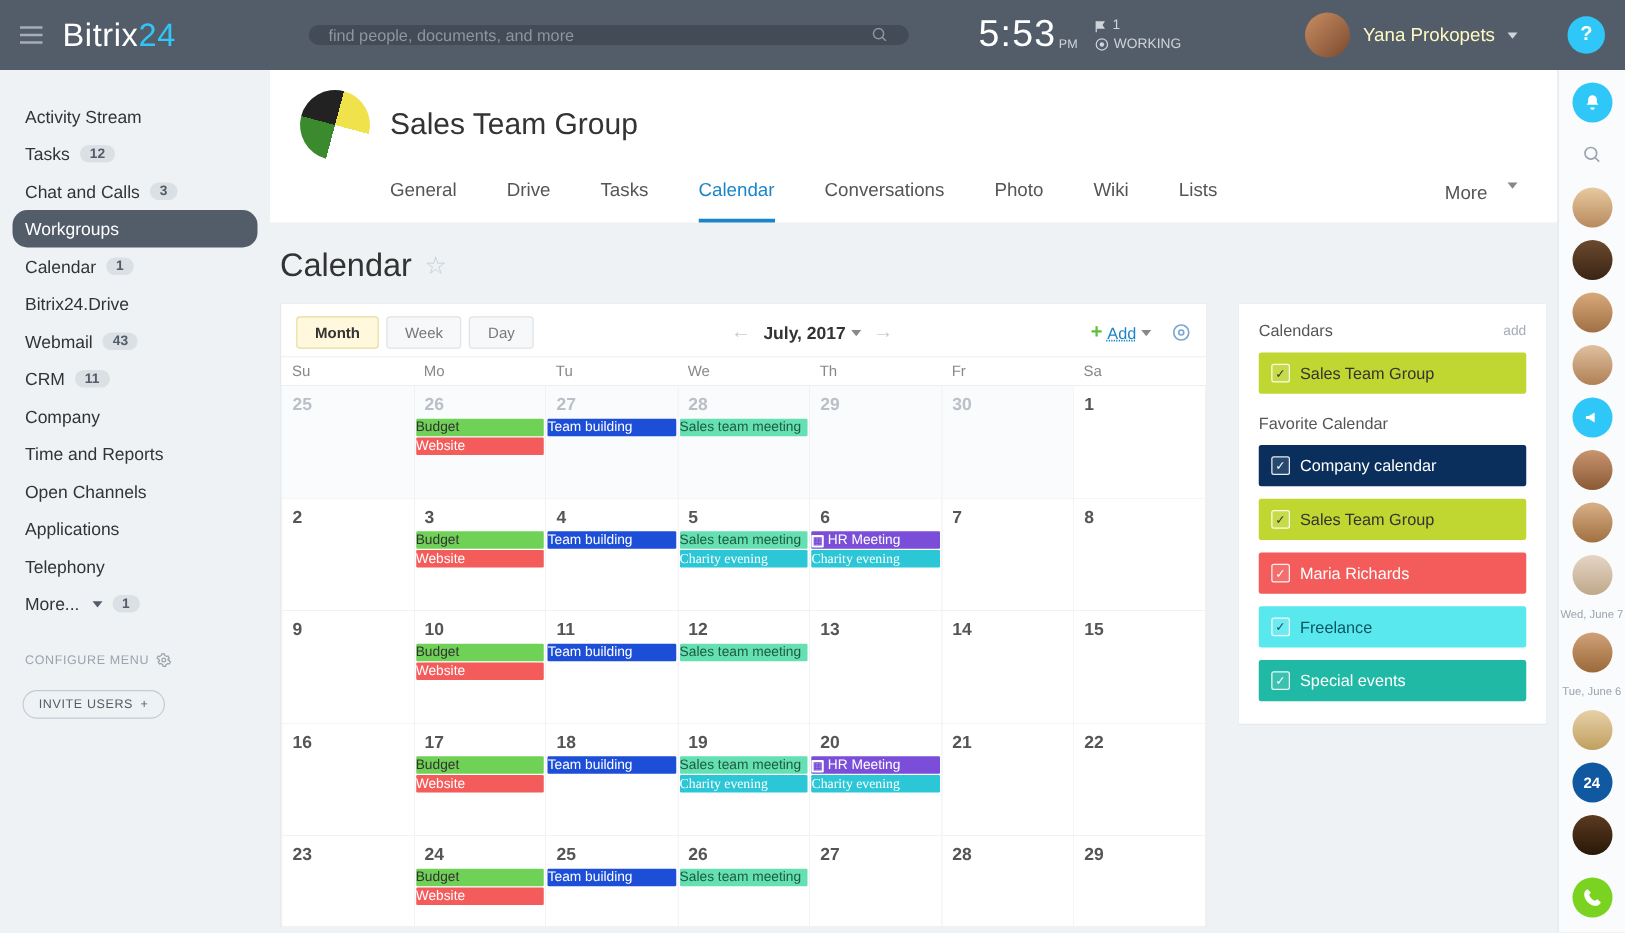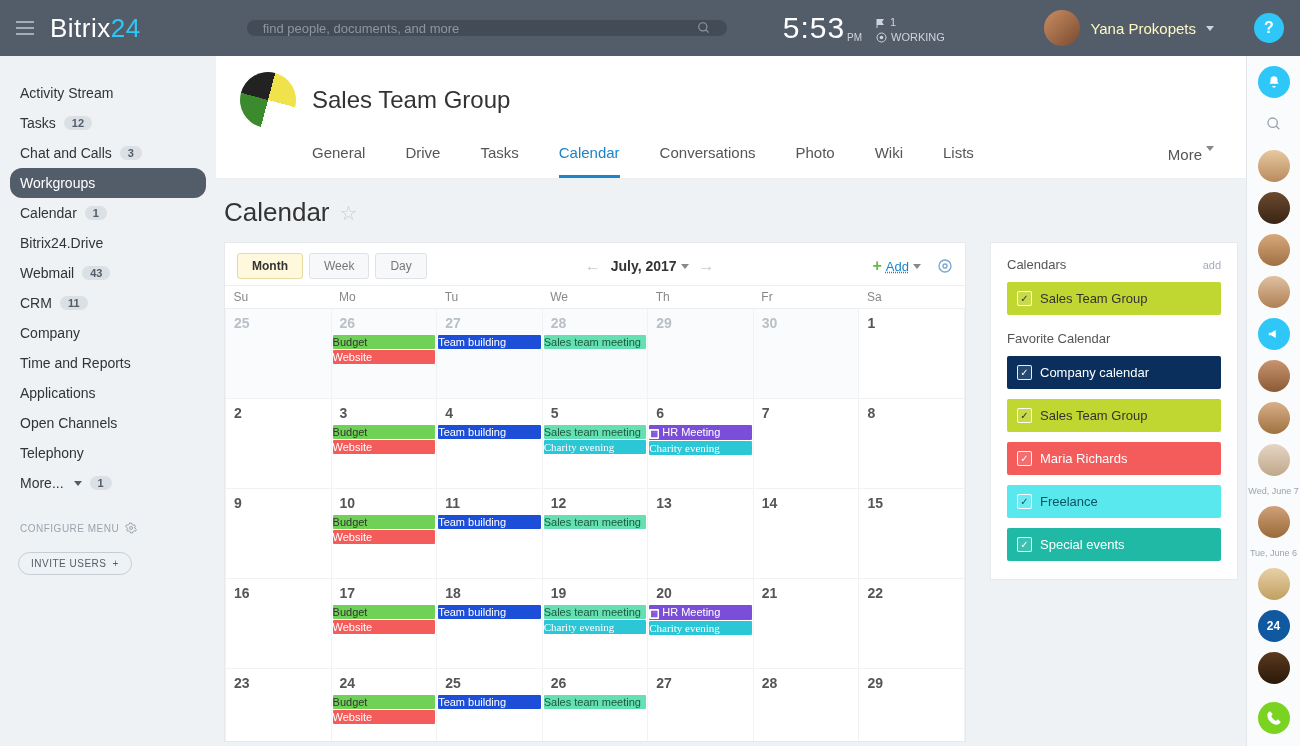--- a/index.html
+++ b/index.html
@@ -43,21 +43,21 @@
     flex:1; background:transparent; border:none; outline:none;
     color:#eee; font-size:13px;
   }
   .search-wrap input::placeholder { color:#8e96a0; }
   .search-icon { width:14px; height:14px; }
   .clock {
     margin-left: 40px;
     display:flex; flex-direction:column; line-height:1;
     color:#fff;
   }
-  .clock-row { display:flex; align-items:flex-end; gap:2px;}
+  .clock-row { display:flex; align-items:center; gap:2px;}
   .clock .time { font-size:30px; font-weight:200; letter-spacing:1px;}
   .clock .ampm { font-size:10px; margin-top:16px; color:#cfd4da; }
   .clock-status { display:flex; flex-direction:column; gap:4px; margin-left:12px; font-size:11px; color:#cfd4da; align-items:flex-start; justify-content:center;}
   .clock-status .flag { display:flex; align-items:center; gap:4px;}
   .clock-status .work { display:flex; align-items:center; gap:4px; }
   .user-block { margin-left:auto; display:flex; align-items:center; gap:10px; cursor:pointer; }
   .avatar-lg { width:36px; height:36px; border-radius:50%; background:linear-gradient(135deg,#c98e63,#7a4a2e); }
   .user-name { font-size:15px; color:#fef9c3; }
   .caret { width:0;height:0;border-left:4px solid transparent;border-right:4px solid transparent;border-top:5px solid #cfd4da;}
   .help-btn {
@@ -134,21 +134,21 @@
     display:flex; gap:40px;
     margin-top:16px;
     font-size:15px;
     color:#555;
     align-items:center;
     padding-left:72px;
     padding-bottom: 0;
   }
   .group-tabs .tab { padding-bottom:14px; cursor:pointer; border-bottom:3px solid transparent; }
   .group-tabs .tab.active { color:#1a85c8; border-bottom-color:#1a85c8; }
-  .group-tabs .more-tab { margin-left:auto; margin-right:8px; display:flex; align-items:flex-start; gap:4px; cursor:pointer; padding-bottom:14px;}
+  .group-tabs .more-tab { margin-left:auto; margin-right:8px; display:flex; align-items:flex-start; gap:16px; cursor:pointer; padding-bottom:14px;}
   .page-title-row {
     display:flex; align-items:center; gap:10px;
     padding: 18px 24px 14px 8px;
     font-size:26px; font-weight:300; color:#333;
   }
   .star { color:#c5ccd3; font-size:20px; cursor:pointer; }
 
   .content-row { display:flex; gap:24px; padding: 0 8px 8px 8px; min-height:0; flex:1;}
   .calendar-panel {
     flex:1;
@@ -332,24 +332,24 @@
         <span>CRM</span>
         <span class="badge">11</span>
       </div>
     <div class="item">
         <span>Company</span>
       </div>
     <div class="item">
         <span>Time and Reports</span>
       </div>
     <div class="item">
+        <span>Open Channels</span>
+      </div>
+    <div class="item">
         <span>Applications</span>
-      </div>
-    <div class="item">
-        <span>Open Channels</span>
       </div>
     <div class="item">
         <span>Telephony</span>
       </div>
     <div class="item more">
         <span>More...</span>
         <span class="caret-sm"></span>
         <span class="badge">1</span>
       </div>
 

